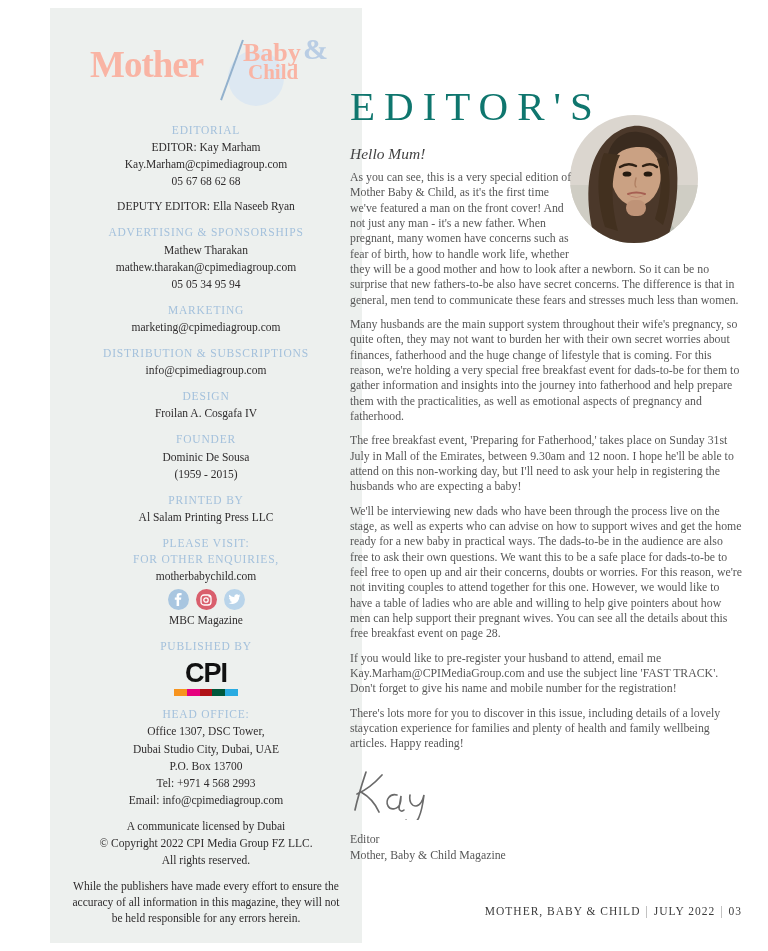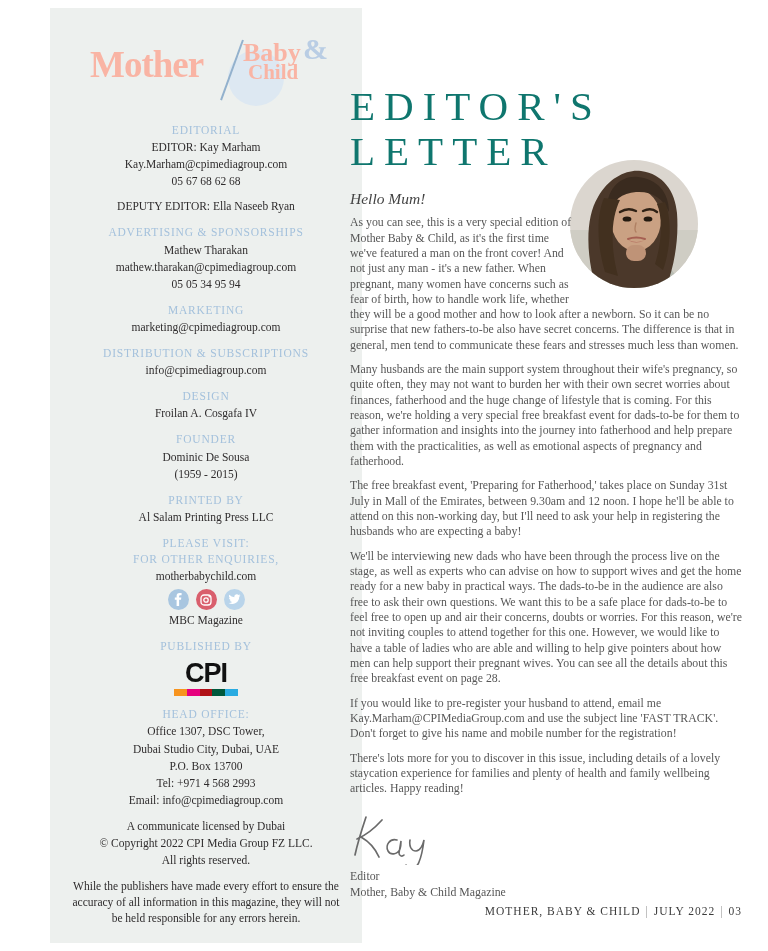--- a/index.html
+++ b/index.html
@@ -52,21 +52,21 @@
   .photo{
     float:right;width:128px;height:128px;border-radius:50%;overflow:hidden;
     margin:-30px 44px 10px 14px;shape-outside:circle(50%);
   }
   .photo svg{display:block;}
   .salutation{font-style:italic;font-size:15.5px;color:#434343;margin:16px 0 7px;}
   .body p{font-size:11.8px;color:#575757;line-height:1.3;margin:0 0 9px;}
   .sig{margin-top:16px;}
   .sig svg{display:block;}
   .sig-role,.sig-mag{font-size:11.8px;color:#575757;}
-  .sig-role{margin-top:4px;}
+  .sig-role{margin-top:12px;}
   .sig-mag{margin-top:1px;}
 
   
   .footer{position:absolute;right:26px;bottom:34px;font-size:11.5px;letter-spacing:1px;color:#3c3c3c;}
   .footer .sep{color:#9a9a9a;padding:0 5px;}
   .footer .pg{font-weight:normal;}
 </style>
 </head>
 <body>
 
@@ -178,21 +178,20 @@
     <div class="ln">All rights reserved.</div>
   </div>
 
   <div class="disclaimer">While the publishers have made every effort to ensure the accuracy of all information in this magazine, they will not be held responsible for any errors herein.</div>
 
 </aside>
 
 <main class="main">
   <h1 class="big-title">
     <span>EDITOR'S</span><br>
-    <span>LETTER</span>
   </h1>
 
   <div class="body">
     <div class="photo">
       <svg viewBox="0 0 128 128" width="128" height="128">
         <rect width="128" height="128" fill="#dbd6cf"></rect>
         <rect y="70" width="128" height="58" fill="#cfcdc4"></rect>
         <path d="M18 128 C22 104 44 97 64 97 C84 97 106 104 110 128 Z" fill="#b9bdb4"></path>
         <path d="M26 128 C16 96 15 58 28 37 C39 17 58 9 71 11 C93 14 105 31 107 53 C109 81 104 106 96 128 Z" fill="#4b382a"></path>
         <ellipse cx="66" cy="60" rx="25" ry="31" fill="#caa183"></ellipse>

